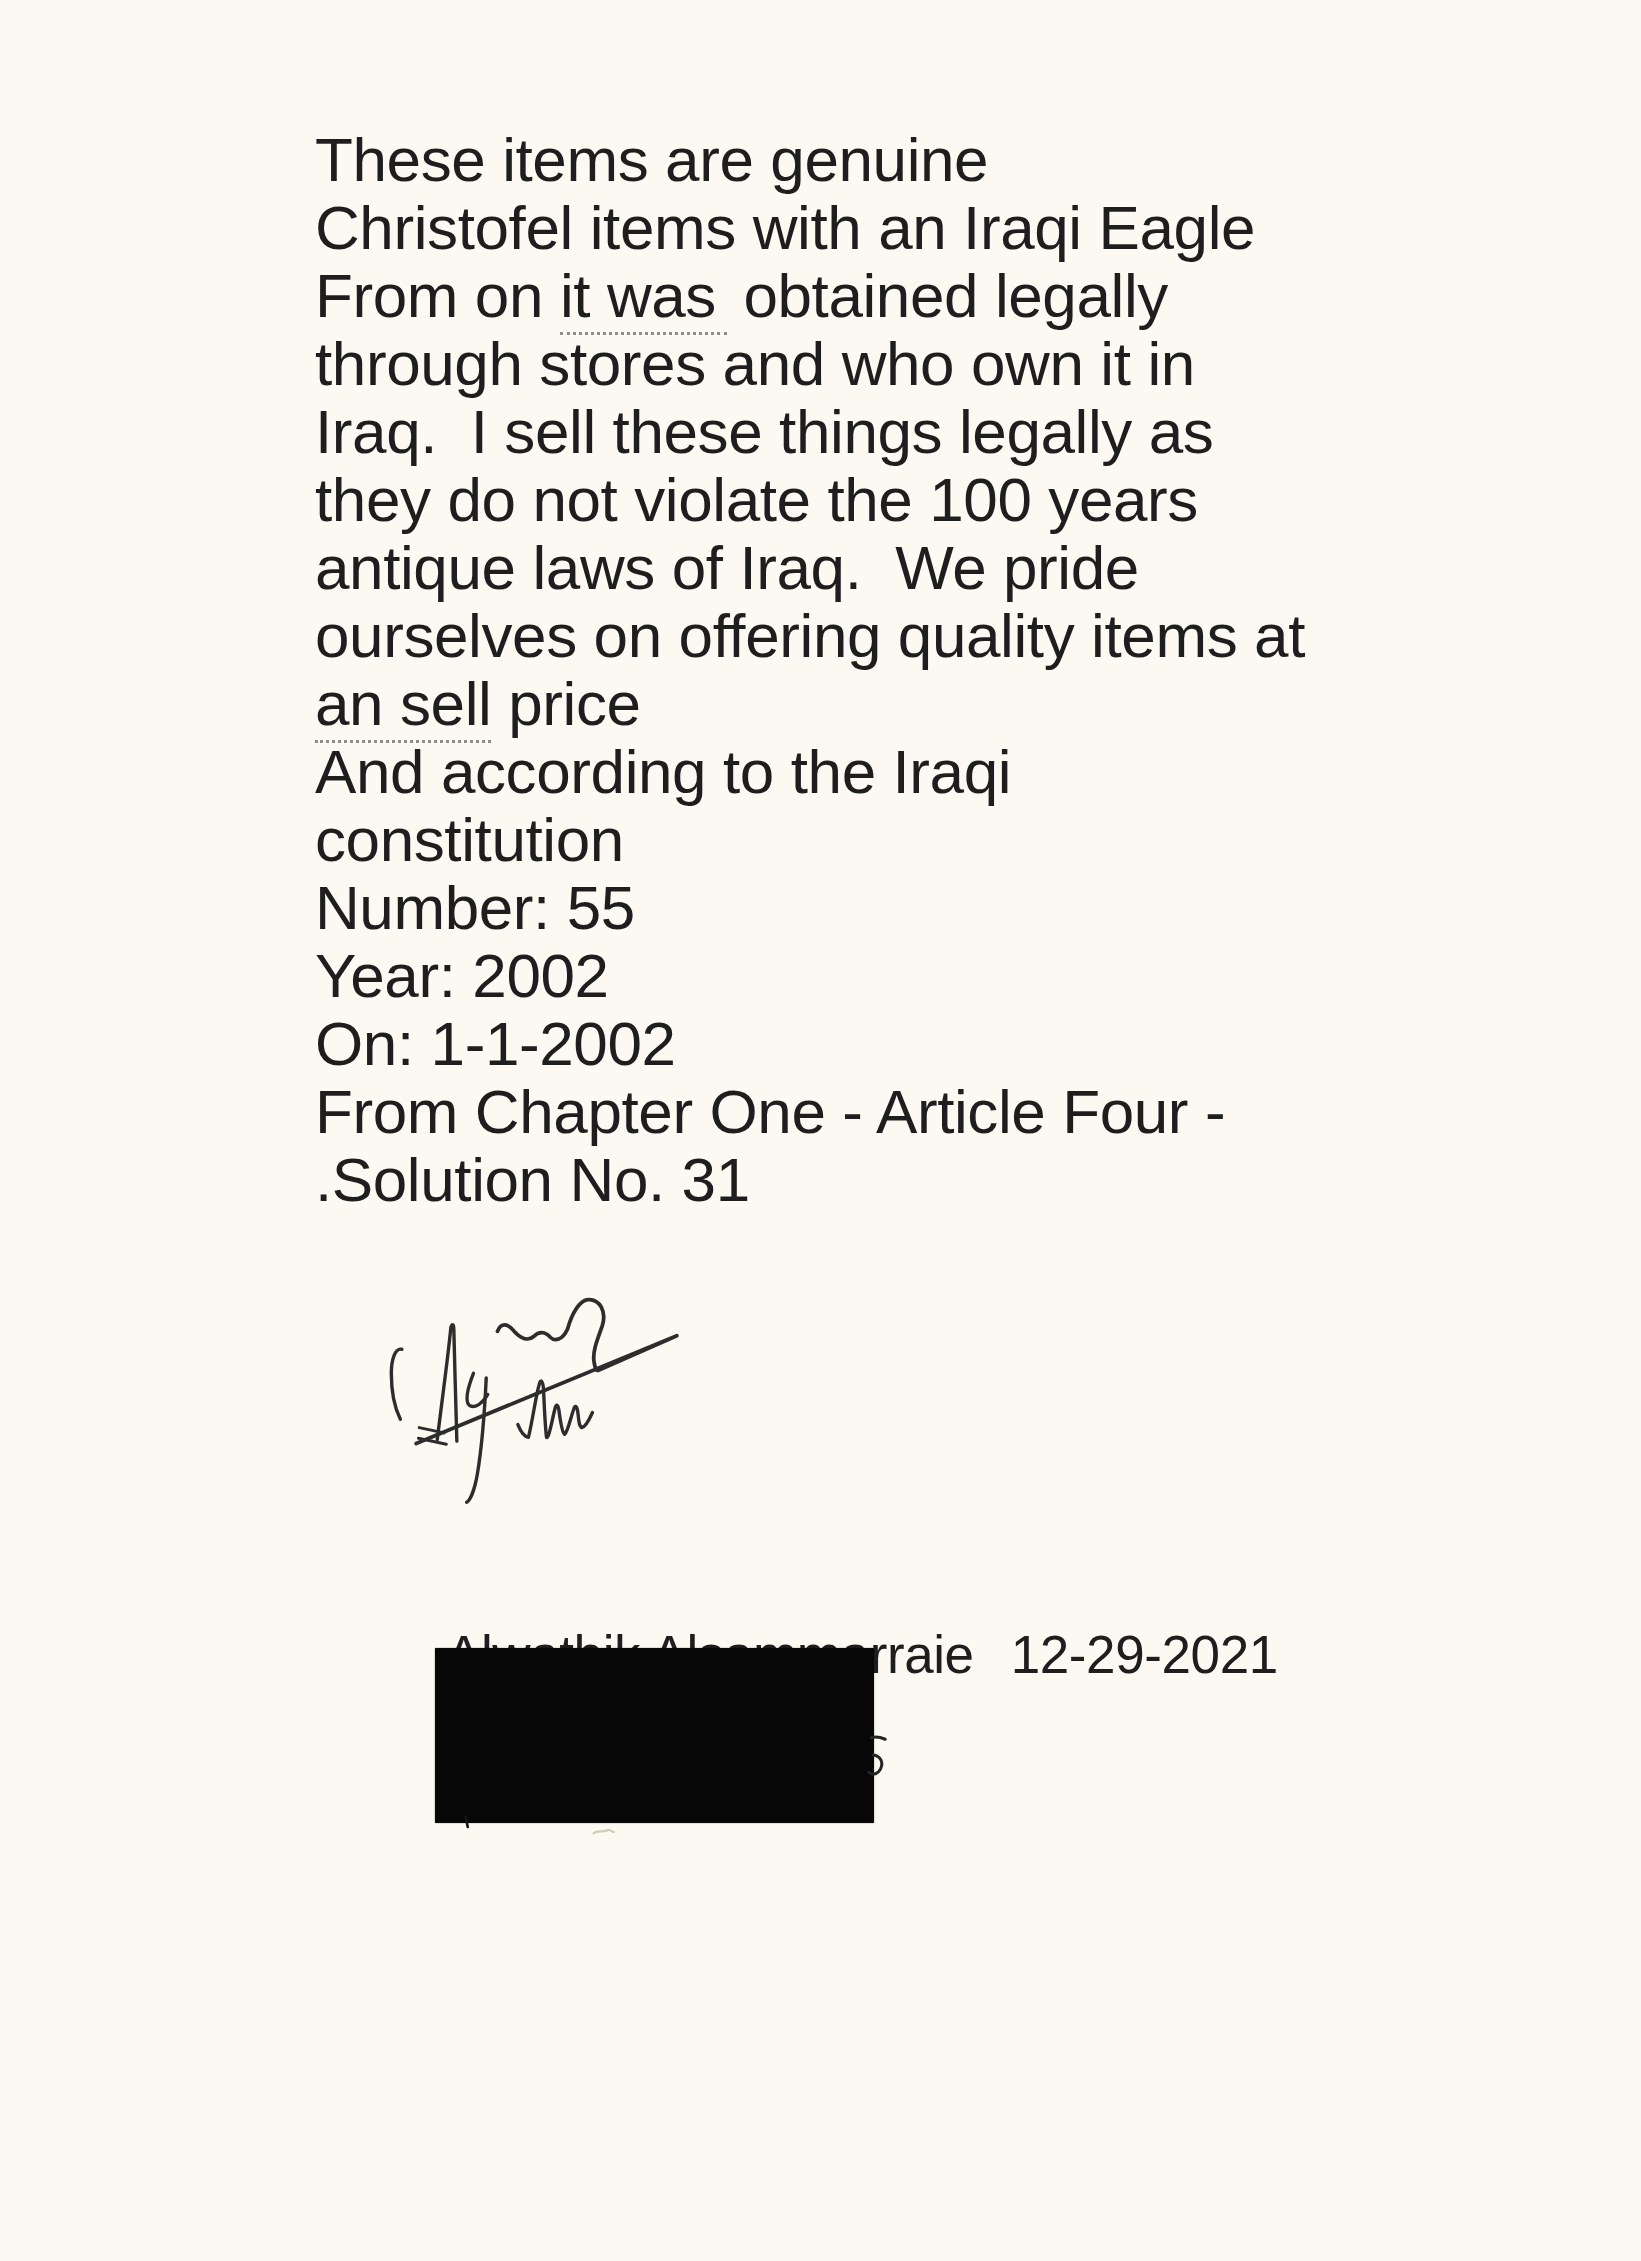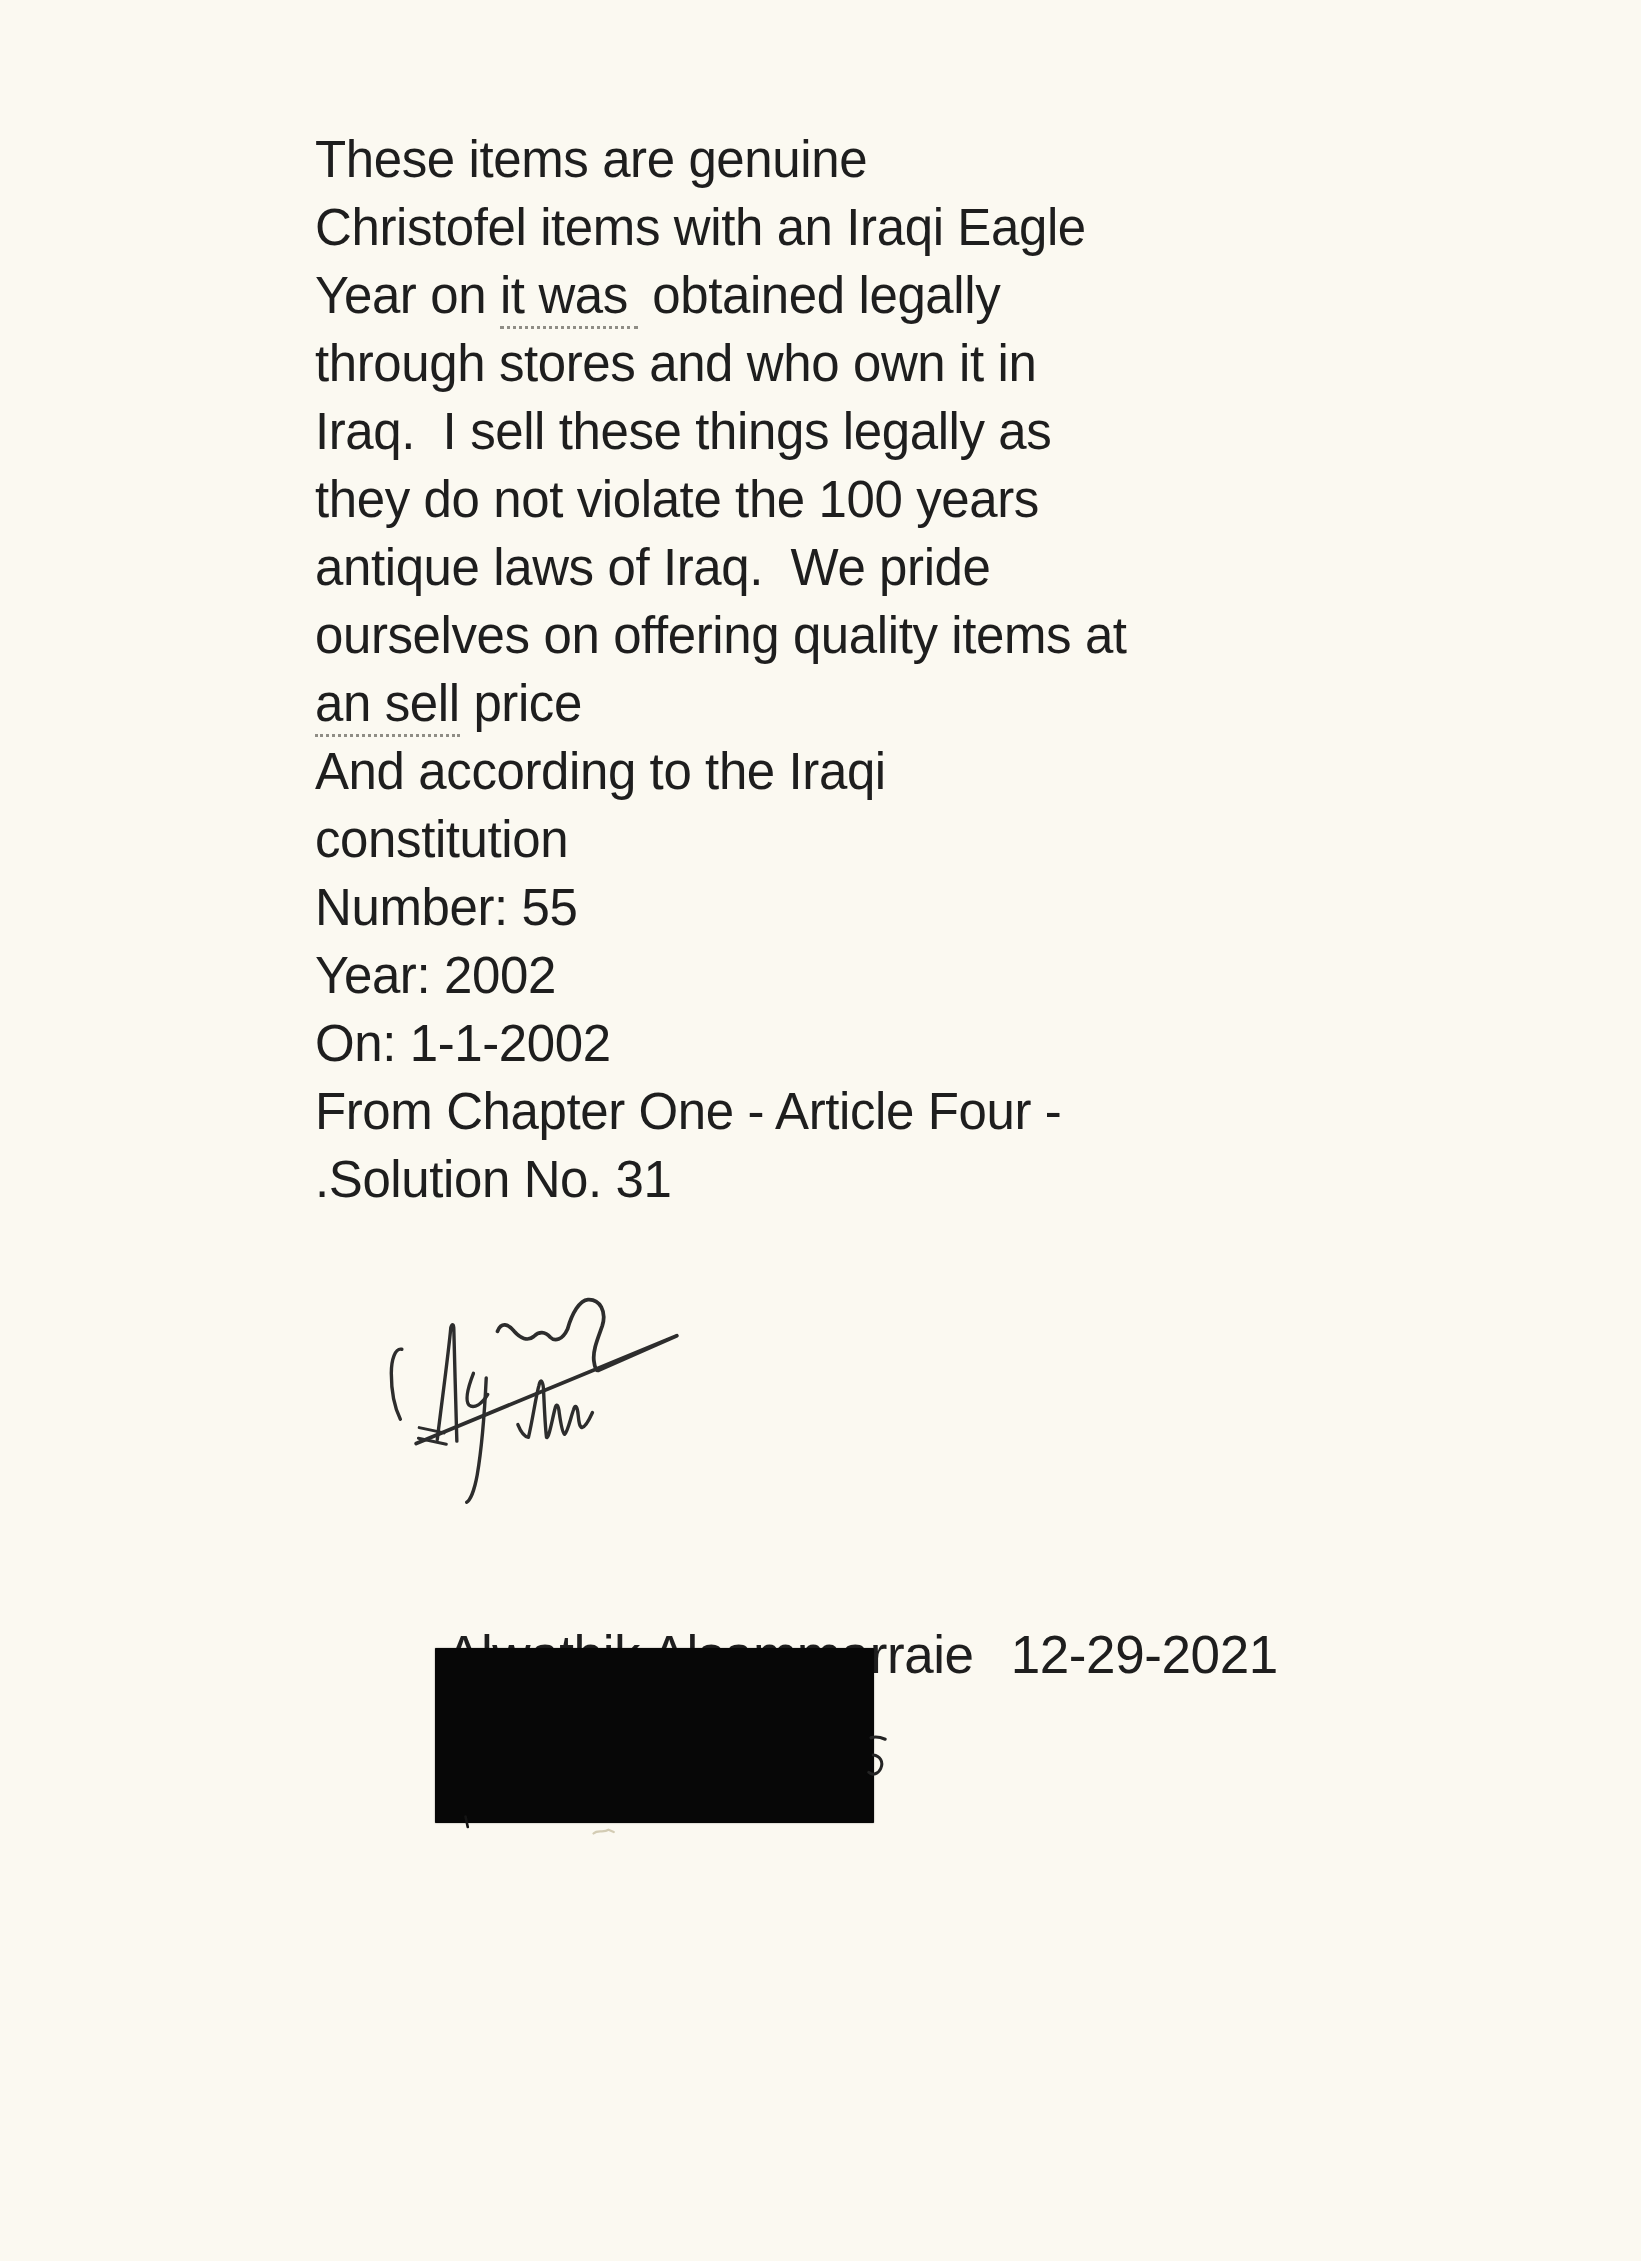--- a/index.html
+++ b/index.html
@@ -9,21 +9,21 @@
     background:#fbf9f1;
     overflow:hidden;
     font-family:"Liberation Sans","DejaVu Sans",sans-serif;
     color:#1e1e1e;
   }
   
   .body-text{
     position:absolute;
     left:315px;top:126px;
     width:1055px;
-    font-size:51px;
+    font-size:62px;
     line-height:68px;
     letter-spacing:-0.4px;
     color:#1e1e1e;
   }
   .line{white-space:pre;}
   .dotted{
     border-bottom:3px dotted #8f8d85;
     padding-bottom:1.5px;
   }
   .dotted.pad-right{padding-right:10.6px;}
@@ -71,21 +71,21 @@
   }
 </style>
 </head>
 <body>
 
 <div class="page">
 
   <div class="body-text">
     <div class="line">These items are genuine</div>
     <div class="line">Christofel items with an Iraqi Eagle</div>
-    <div class="line"><span>Year on </span><span class="dotted pad-right">it was</span><span> obtained legally</span></div>
+    <div class="line"><span>From on </span><span class="dotted pad-right">it was</span><span> obtained legally</span></div>
     <div class="line">through stores and who own it in</div>
     <div class="line">Iraq.  I sell these things legally as</div>
     <div class="line">they do not violate the 100 years</div>
     <div class="line">antique laws of Iraq.  We pride</div>
     <div class="line">ourselves on offering quality items at</div>
     <div class="line"><span class="dotted">an sell</span><span> price</span></div>
     <div class="line">And according to the Iraqi</div>
     <div class="line">constitution</div>
     <div class="line">Number: 55</div>
     <div class="line">Year: 2002</div>

